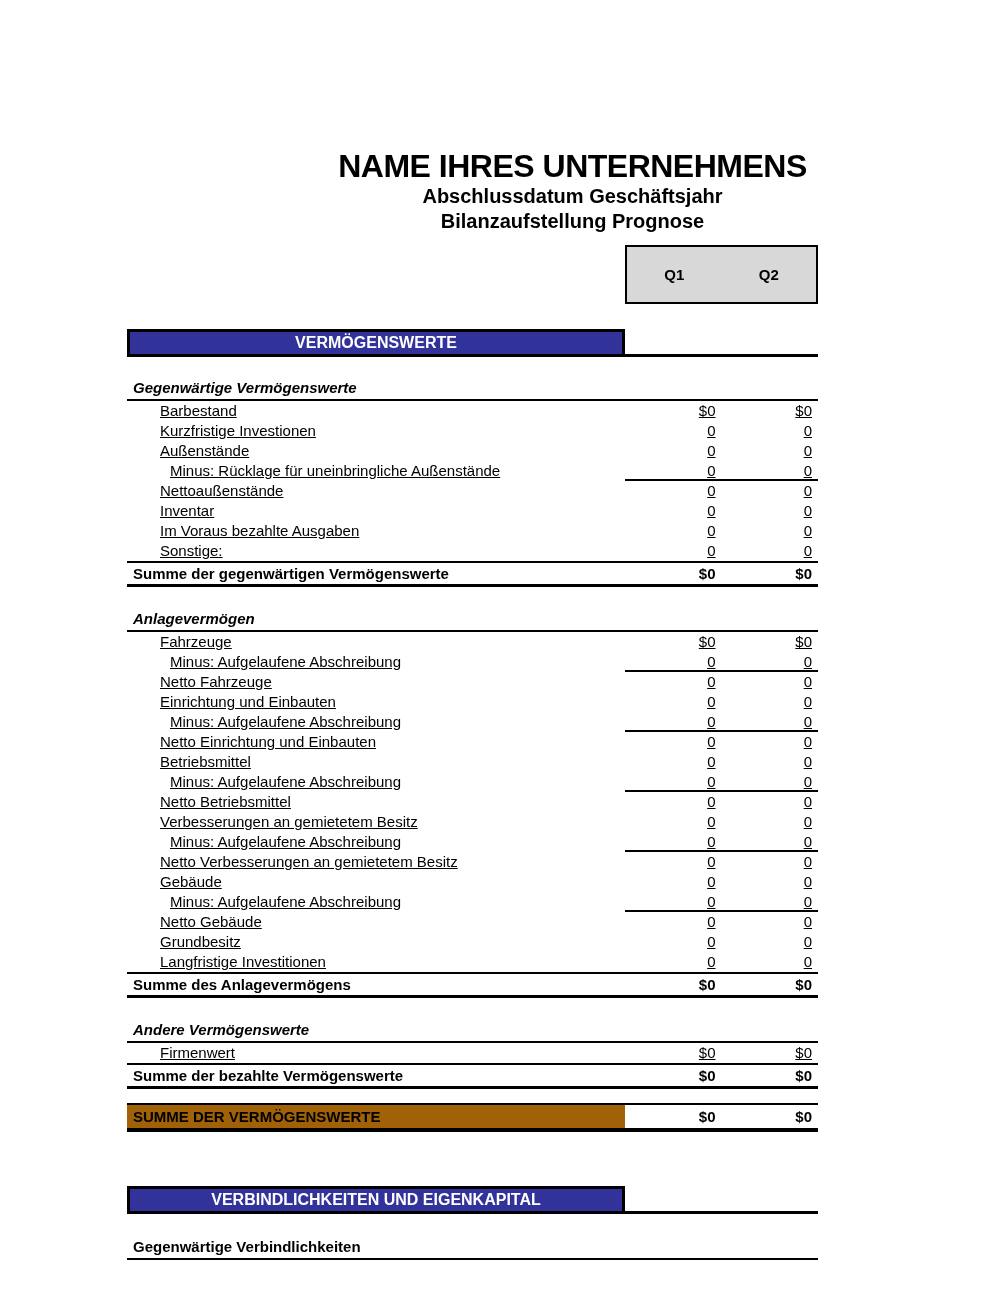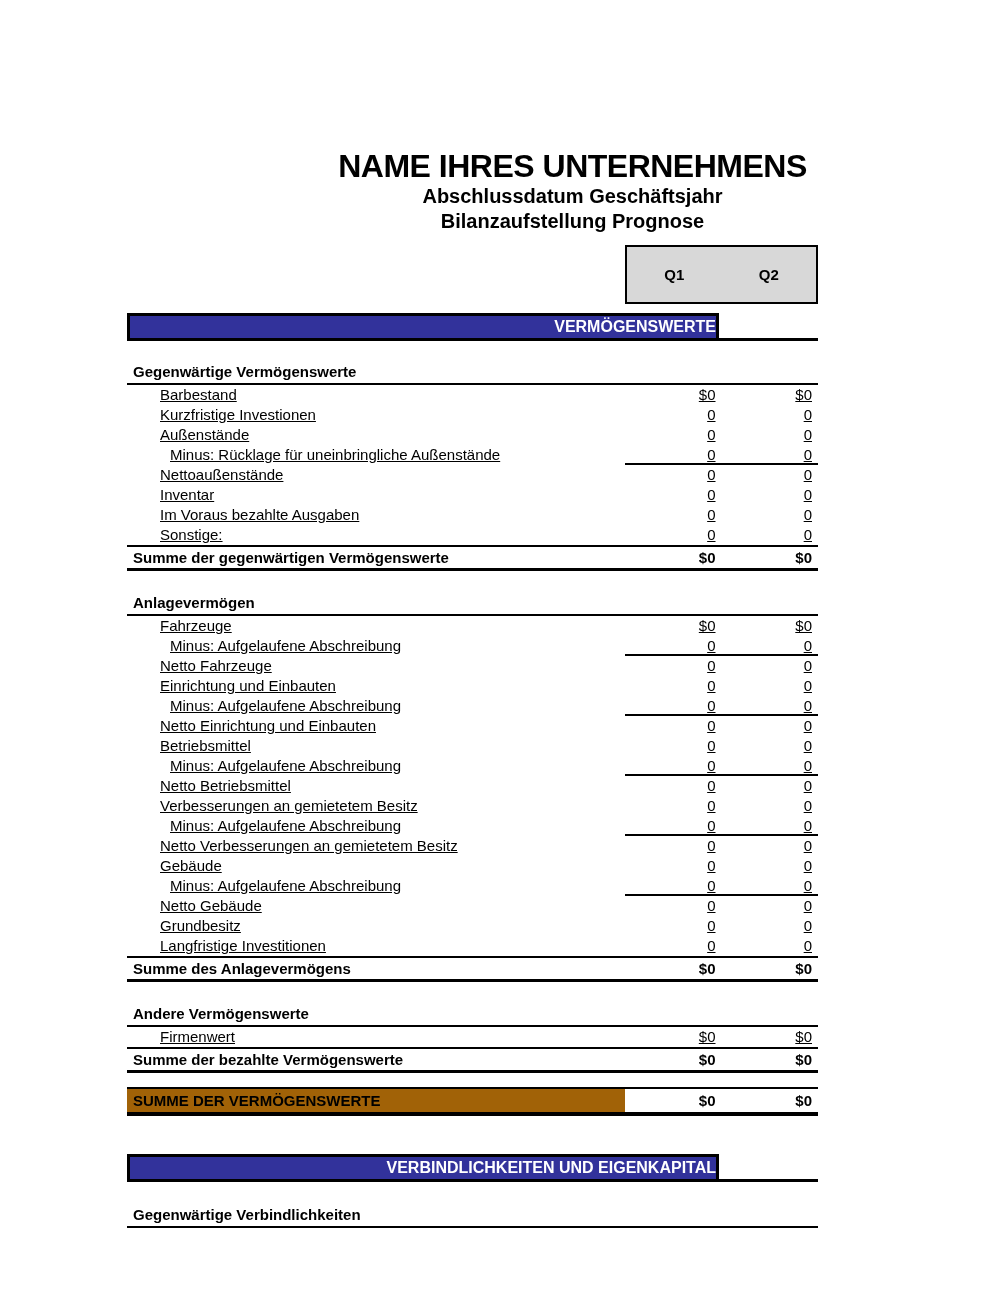--- a/index.html
+++ b/index.html
@@ -28,32 +28,33 @@
     border: 2px solid #000; background: #d8d8d8;
     display: flex;
   }
   .colheader .col {
     flex: 1; text-align: center; font-weight: bold;
     font-size: 15px; line-height: 19px; padding: 18px 0;
   }
   
   .banner-row { display: flex; margin-top: 9px; }
   .banner {
-    box-sizing: border-box; width: 592px;
+    box-sizing: border-box; width: 498px;
     border: 3px solid #000; background: #32329b;
     color: #fff; font-weight: bold; font-size: 16px;
-    text-align: right; line-height: 19px; padding: 1px 0 2px 0;
+    text-align: center; line-height: 19px; padding: 1px 0 2px 0; margin-top: 16px;
   }
   .banner-tail { flex: 1; border-bottom: 3px solid #000; }
   
   .section-title {
     font-weight: bold; font-size: 15px;
     border-bottom: 2px solid #000;
     padding: 2px 0 3px 6px; margin-top: 20px;
     line-height: 17px;
+    font-style: italic;
   }
   .section + .section .section-title { margin-top: 21px; }
   .row { display: flex; font-size: 15px; height: 20px; line-height: 20px; text-decoration: underline; }
   .row .label { flex: 1; padding-left: 33px; white-space: nowrap; }
   .row.indent2 .label { padding-left: 43px; }
   .vals { display: flex; width: 193px; box-sizing: border-box; }
   .vals .val { width: 50%; text-align: right; padding-right: 6px; box-sizing: border-box; }
   .row.u-vals .vals { border-bottom: 2px solid #000; }
   .total-row {
     display: flex; font-size: 15px; font-weight: bold;

